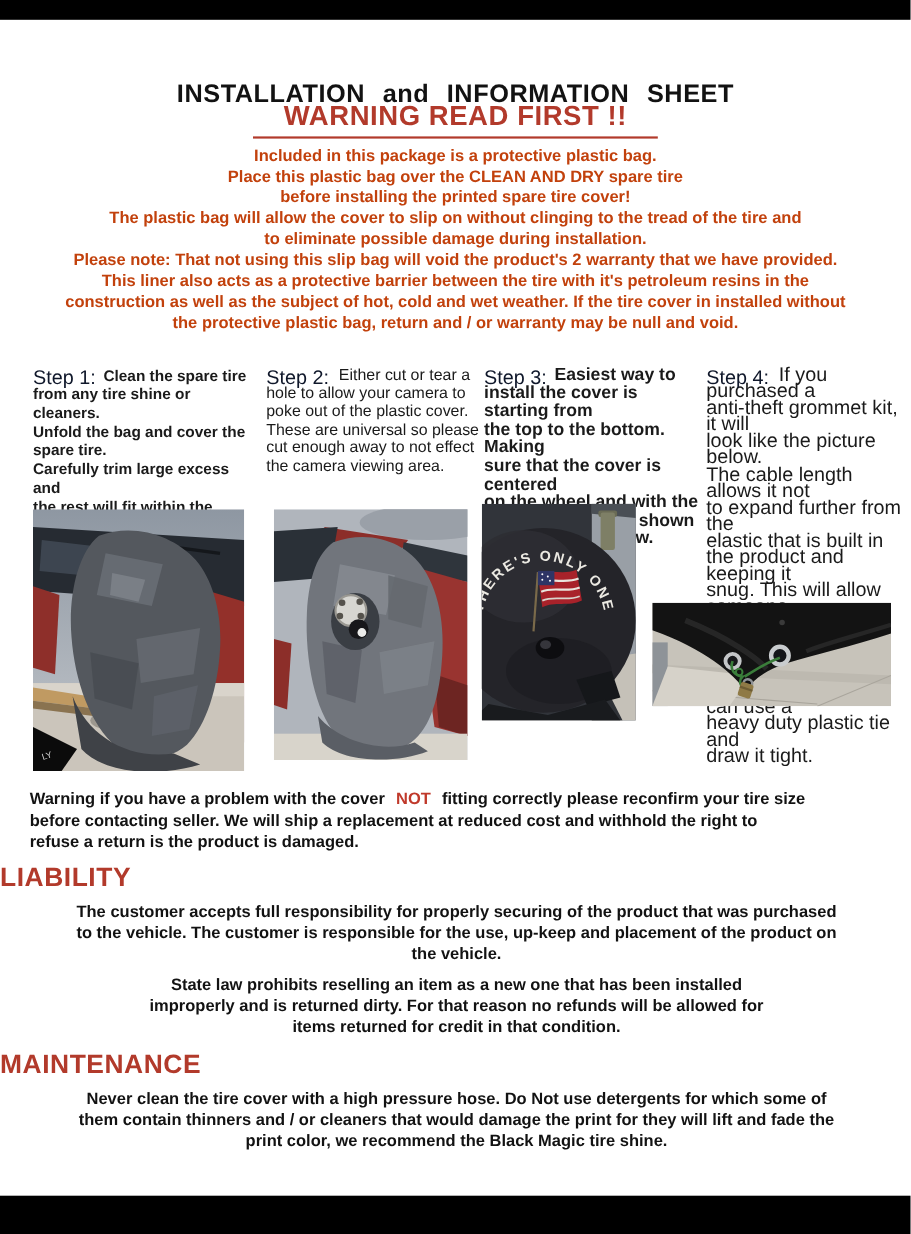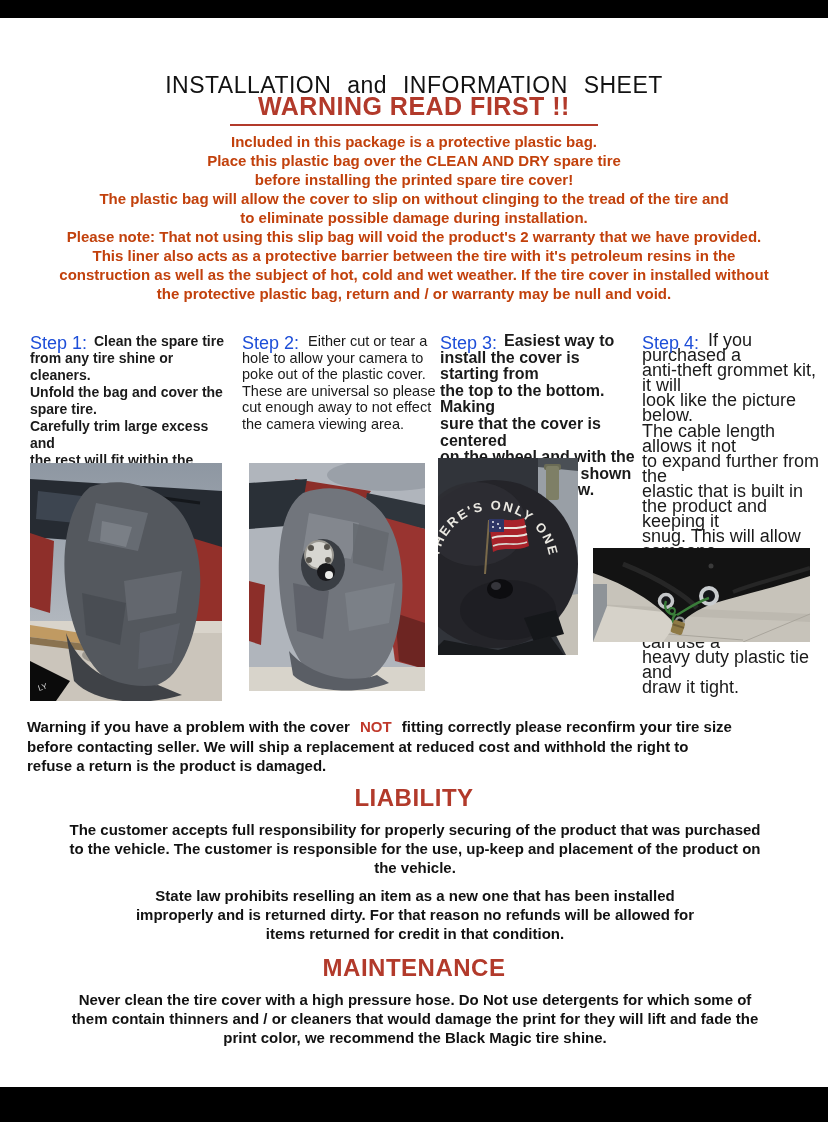--- a/index.html
+++ b/index.html
@@ -5,44 +5,44 @@
   html,body{margin:0;padding:0;background:#ffffff;}
   .canvas{
     position:relative;width:828px;height:1122px;overflow:hidden;background:#ffffff;
     font-family:"Liberation Sans",sans-serif;color:#131313;
   }
   .bar{position:absolute;left:0;width:828px;background:#000;}
   .bar.top{top:0;height:18px;}
   .bar.bottom{top:1087px;height:35px;}
 
   .title{position:absolute;top:57px;left:0;width:828px;text-align:center;
-    font-size:23px;font-weight:400;letter-spacing:.5px;word-spacing:9px;color:#121212;}
+    font-size:23px;font-weight:700;letter-spacing:.5px;word-spacing:9px;color:#121212;}
   .warnhead-wrap{position:absolute;top:92px;left:0;width:828px;text-align:center;}
   .warnhead{display:inline-block;color:#b23a2b;font-size:25px;font-weight:700;
     border-bottom:2px solid #b23a2b;padding:0 28px 3px 28px;letter-spacing:.5px;}
 
   .intro{position:absolute;left:20px;top:132px;width:788px;margin:0;text-align:center;
     font-size:15px;font-weight:700;line-height:19px;white-space:pre-line;color:#c2410c;}
 
   .step{position:absolute;}
-  .step-label{position:absolute;left:0;top:0;font-size:18px;font-weight:400;color:#1d4ed8;}
+  .step-label{position:absolute;left:0;top:0;font-size:18px;font-weight:400;color:#0f172a;}
   .step-body{margin:0;white-space:pre-line;color:#1a1a1a;}
   .s1{font-weight:700;font-size:14px;line-height:17px;text-indent:64px;}
   .s2{font-weight:400;font-size:14.5px;line-height:16.6px;text-indent:66px;}
   .s3{font-weight:700;font-size:16px;line-height:16.6px;text-indent:64px;}
   .s4{font-weight:400;font-size:18px;line-height:15.1px;text-indent:66px;}
 
   .photo{position:absolute;}
   .photo svg{display:block;}
 
   .fitwarn{position:absolute;left:27px;top:717px;width:782px;margin:0;
     font-size:15px;font-weight:700;line-height:19.5px;white-space:pre-line;color:#121212;}
   .fitwarn .not{color:#c0392b;margin:0 6px;}
 
-  .sechead{position:absolute;left:0;width:828px;margin:0;text-align:center;
+  .sechead{position:absolute;left:0;width:828px;margin:0;text-align:left;
     color:#b23a2b;font-size:24px;font-weight:700;letter-spacing:.5px;}
   .centerpara{position:absolute;left:27px;width:776px;margin:0;text-align:center;
     font-size:15px;font-weight:700;line-height:19px;white-space:pre-line;color:#121212;}
 </style>
 </head>
 <body>
 
 <div class="canvas">
 
   <div class="bar top"></div>

